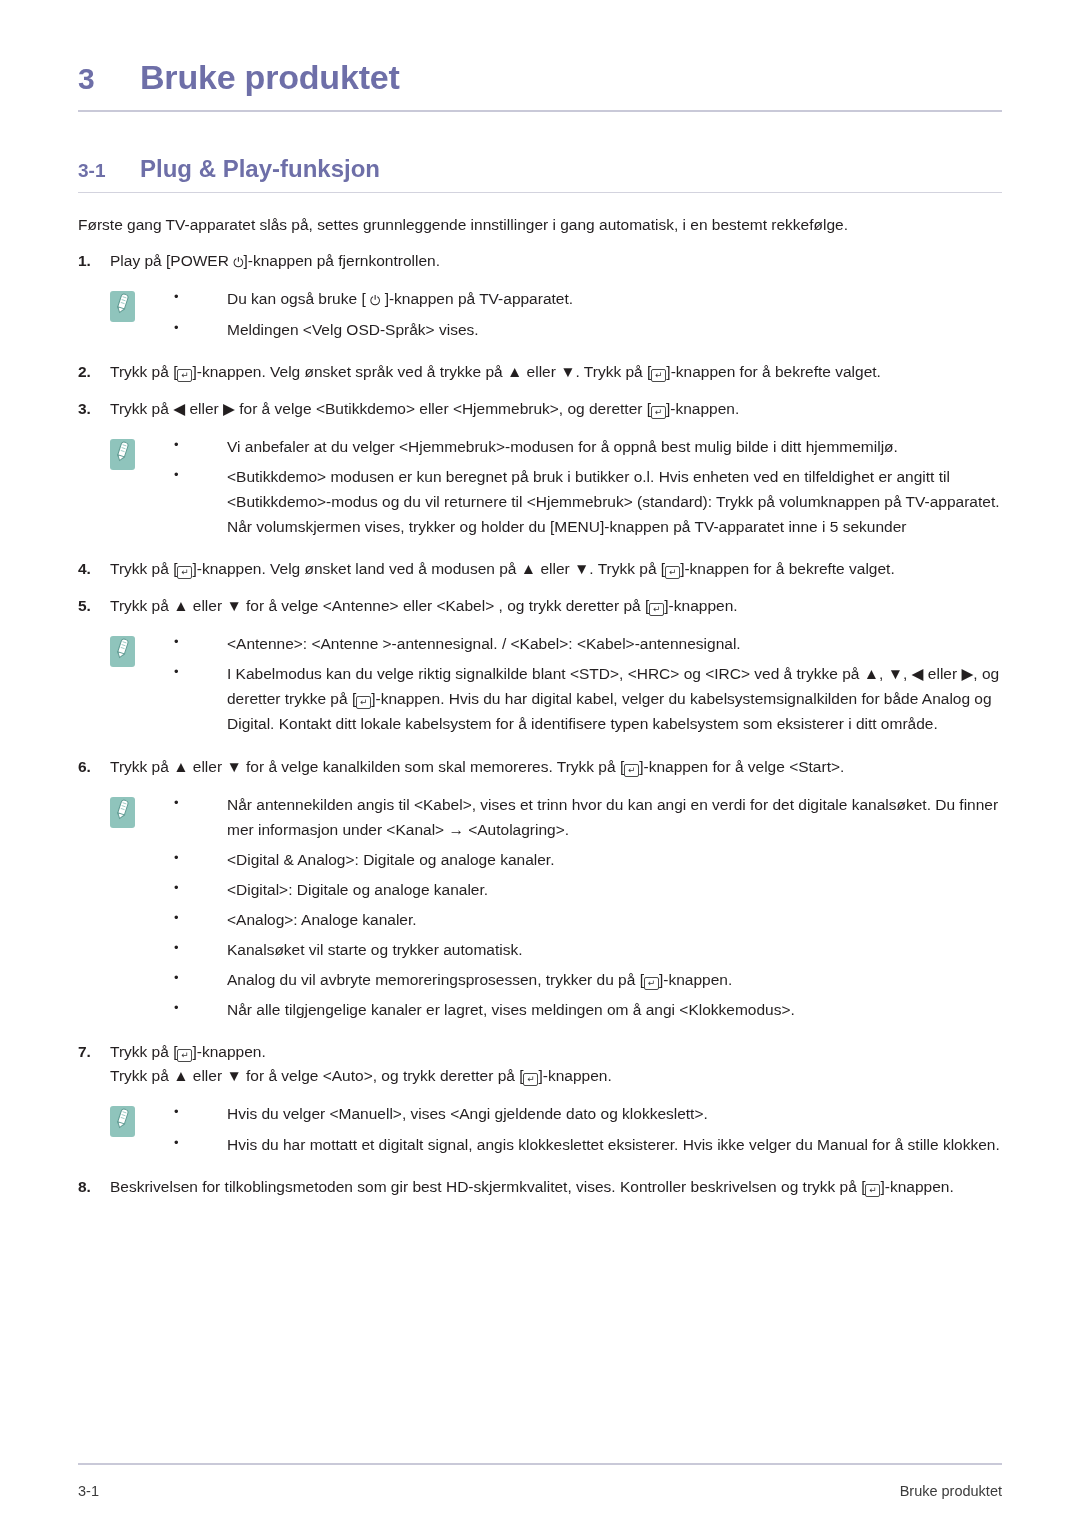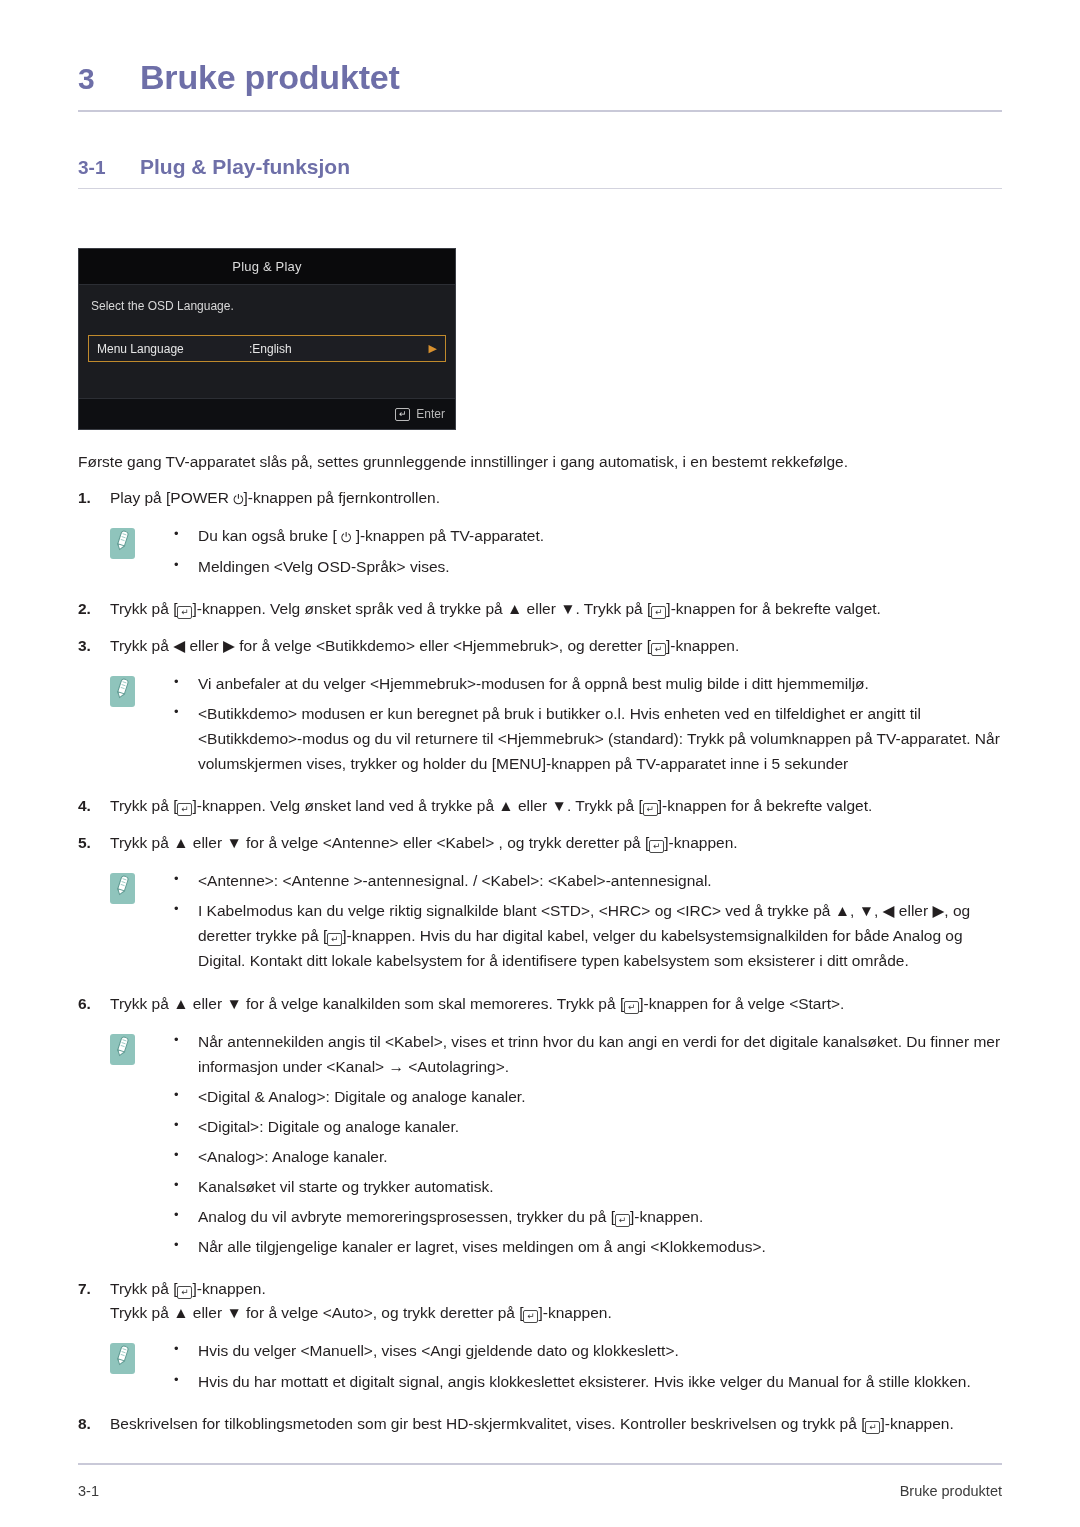--- a/index.html
+++ b/index.html
@@ -56,21 +56,21 @@
   }
   .section-num {
     color: #6e6fa8;
     font-size: 19px;
     font-weight: bold;
     width: 62px;
     flex: 0 0 62px;
   }
   .section-title {
     color: #6e6fa8;
-    font-size: 21px;
+    font-size: 24px;
     font-weight: bold;
   }
   .rule-thin {
     margin-top: 9px;
     height: 1px;
     background: #d3d3de;
     width: 100%;
   }
 
   
@@ -206,21 +206,21 @@
     display: flex;
     font-size: 15.5px;
     line-height: 1.62;
     margin-bottom: 5px;
   }
   .bullet {
     flex: 0 0 24px;
     font-size: 13px;
     line-height: 1.62;
   }
-  .note-text { flex: 1; }
+  .note-text { flex: 1; margin-left: 29px; }
 
   
   .key {
     display: inline-block;
     width: 15px;
     height: 13px;
     border: 1px solid #4a4a4a;
     border-radius: 2px;
     font-size: 9px;
     line-height: 11px;
@@ -266,39 +266,20 @@
     <div class="chapter-title">Bruke produktet</div>
   </div>
   <div class="rule-thick"></div>
 
   <div class="section">
     <div class="section-num">3-1</div>
     <div class="section-title">Plug &amp; Play-funksjon</div>
   </div>
   <div class="rule-thin"></div>
 
-  <div class="osd-wrap">
-    <div class="osd">
-      <div class="osd-titlebar">
-        <div class="osd-title">Plug &amp; Play</div>
-      </div>
-      <div class="osd-body">
-        <div class="osd-instruction">Select the OSD Language.</div>
-        <div class="osd-row">
-          <span class="osd-row-label">Menu Language</span>
-          <span class="osd-row-value">:English</span>
-          <span class="osd-row-arrow">▶</span>
-        </div>
-      </div>
-      <div class="osd-footer">
-        <span class="osd-enter-icon">↵</span>
-        <span class="osd-enter-label">Enter</span>
-      </div>
-    </div>
-  </div>
 
   <div class="intro">Første gang TV-apparatet slås på, settes grunnleggende innstillinger i gang automatisk, i en bestemt rekkefølge.</div>
 
   <div class="step">
     <div class="step-num">1.</div>
     <div class="step-body"><span>Play på [POWER </span><span class="pwr">⏻</span><span>]-knappen på fjernkontrollen.</span></div>
   </div>
 
   <div class="note">
     <div class="note-icon-cell">
@@ -357,21 +338,21 @@
       </div>
       <div class="note-item">
         <span class="bullet">•</span>
         <span class="note-text">&lt;Butikkdemo&gt; modusen er kun beregnet på bruk i butikker o.l. Hvis enheten ved en tilfeldighet er angitt til &lt;Butikkdemo&gt;-modus og du vil returnere til &lt;Hjemmebruk&gt; (standard): Trykk på volumknappen på TV-apparatet. Når volumskjermen vises, trykker og holder du [MENU]-knappen på TV-apparatet inne i 5 sekunder</span>
       </div>
     </div>
   </div>
 
   <div class="step">
     <div class="step-num">4.</div>
-    <div class="step-body"><span>Trykk på [</span><span class="key">↵</span><span>]-knappen. Velg ønsket land ved å trykke på ▲ eller ▼. Trykk på [</span><span class="key">↵</span><span>]-knappen for å bekrefte valget.</span></div>
+    <div class="step-body"><span>Trykk på [</span><span class="key">↵</span><span>]-knappen. Velg ønsket land ved å modusen på ▲ eller ▼. Trykk på [</span><span class="key">↵</span><span>]-knappen for å bekrefte valget.</span></div>
   </div>
 
   <div class="step">
     <div class="step-num">5.</div>
     <div class="step-body"><span>Trykk på ▲ eller ▼ for å velge &lt;Antenne&gt; eller &lt;Kabel&gt; , og trykk deretter på [</span><span class="key">↵</span><span>]-knappen.</span></div>
   </div>
 
   <div class="note">
     <div class="note-icon-cell">
       <span class="note-icon">

